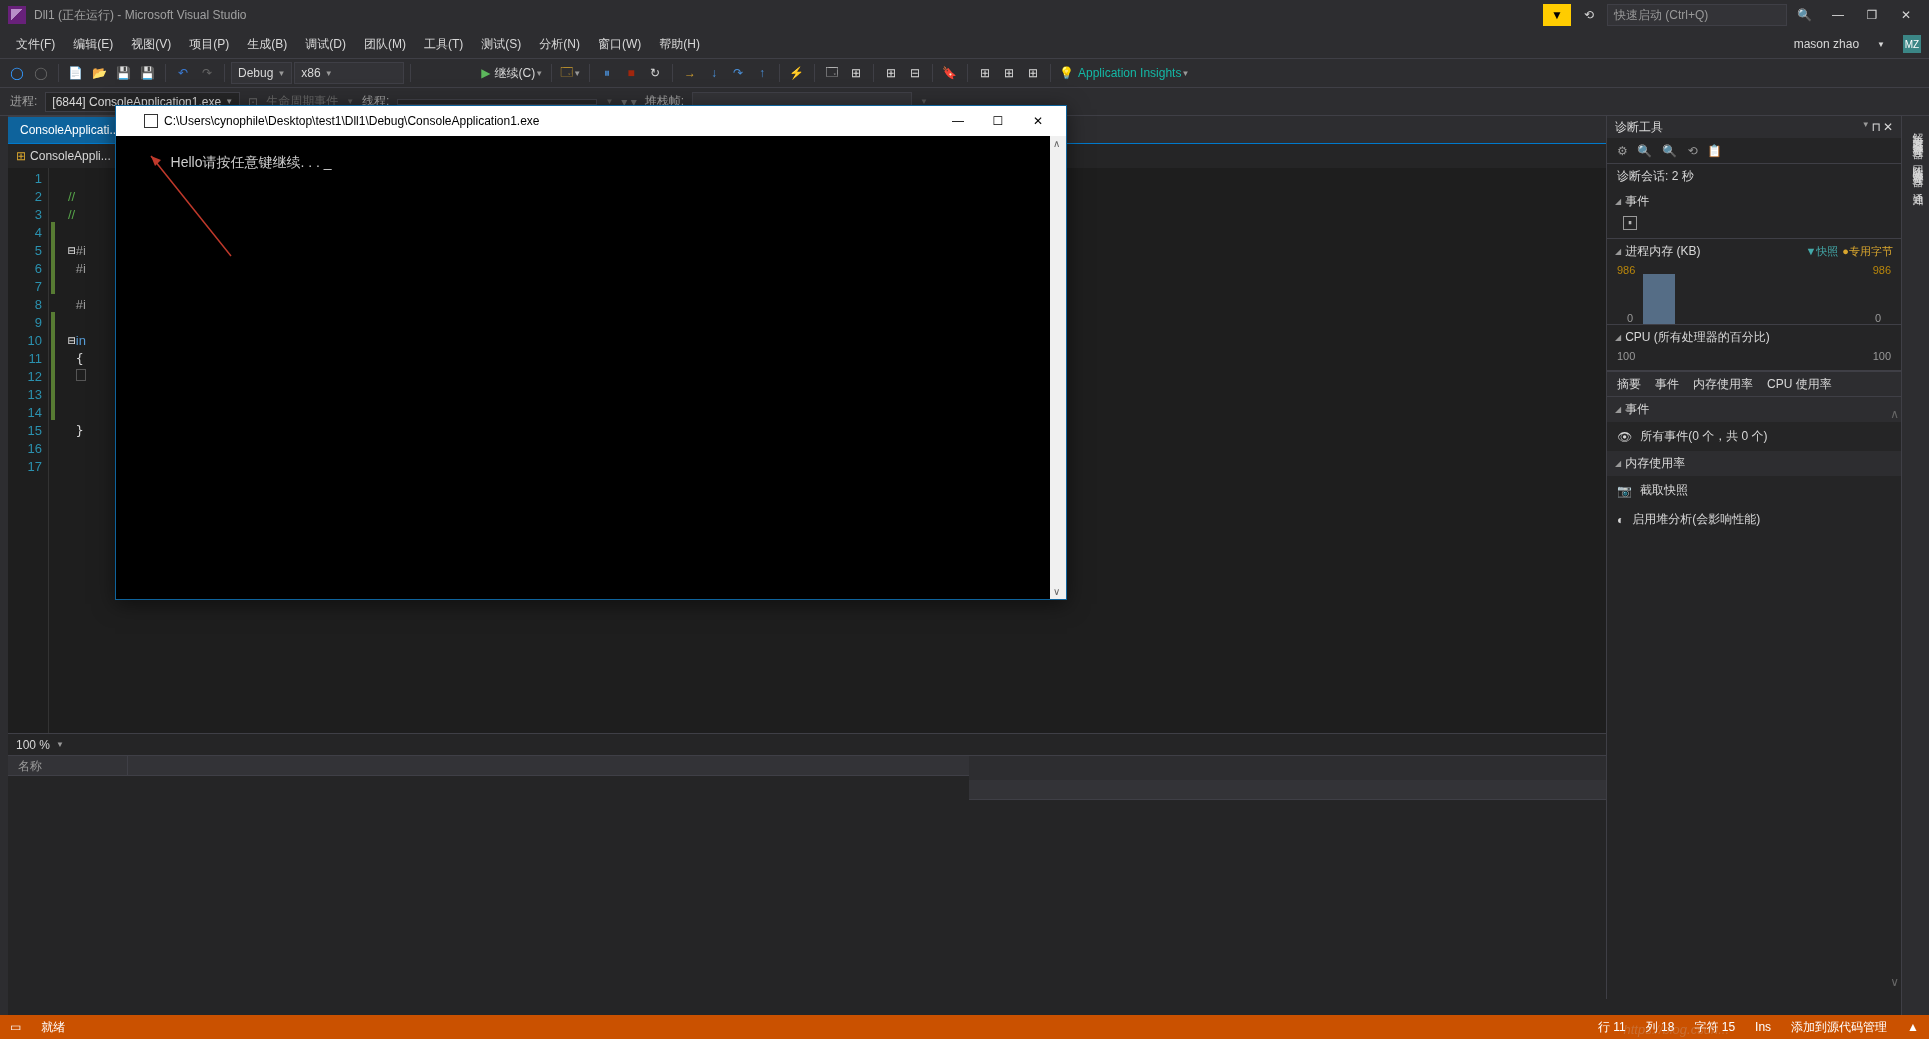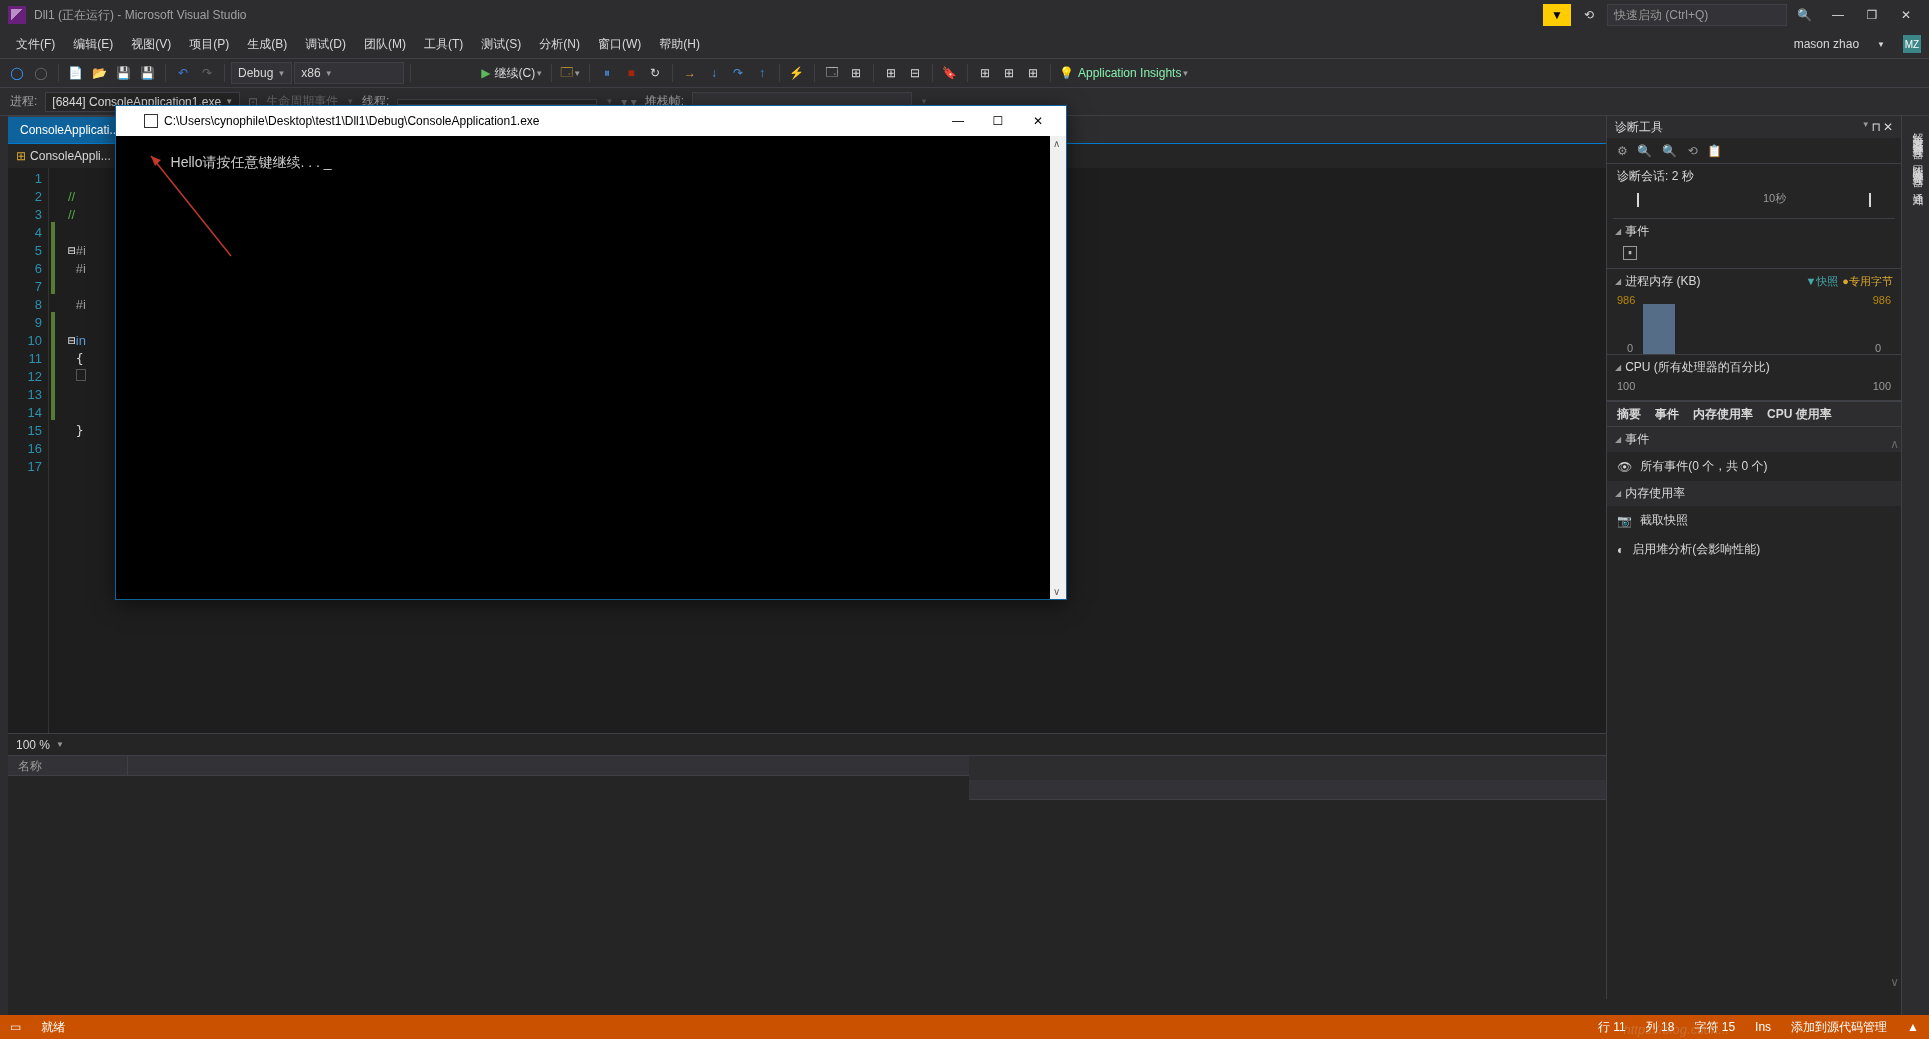--- a/index.html
+++ b/index.html
@@ -57,21 +57,21 @@
 .ruler-mark { position:absolute; top:4px; width:2px; height:14px; background:#d8d8d8; }
 .ruler-label { position:absolute; top:2px; color:#999; font-size:11px; }
 .diag-section { border-bottom:1px solid #3f3f46; }
 .diag-sec-hdr { padding:4px 8px; color:#d8d8d8; display:flex; align-items:center; gap:4px; }
 .diag-sec-hdr::before { content:"◢"; font-size:8px; color:#999; }
 .pause-icon { width:14px; height:14px; border:1px solid #999; display:inline-flex; align-items:center; justify-content:center; font-size:8px; margin-left:6px; }
 .mem-chart { height:60px; position:relative; margin:0 8px; }
 .mem-val { position:absolute; font-size:11px; color:#b8860b; }
 .mem-bar { position:absolute; bottom:0; left:28px; width:32px; height:50px; background:#6a8caf; opacity:.7; }
 .mem-zero { position:absolute; bottom:0; font-size:11px; color:#999; }
-.diag-tabs { height:26px; display:flex; align-items:center; gap:14px; padding:0 10px; border-top:1px solid #3f3f46; border-bottom:1px solid #3f3f46; background:#2d2d30;font-weight:bold; }
+.diag-tabs { height:26px; display:flex; align-items:center; gap:14px; padding:0 10px; border-top:1px solid #3f3f46; border-bottom:1px solid #3f3f46; background:#2d2d30; }
 .diag-list-item { padding:6px 10px; display:flex; align-items:center; gap:8px; color:#d8d8d8; }
 .side-tabs { position:absolute; right:0; top:0; width:28px; bottom:0; background:#2d2d30; border-left:1px solid #3f3f46; writing-mode:vertical-rl; text-orientation:upright; padding:8px 4px; color:#d8d8d8; letter-spacing:2px; font-size:11px; }
 .console-window { position:absolute; left:115px; top:105px; width:952px; height:495px; background:#fff; border:1px solid #0e639c; box-shadow:0 4px 20px rgba(0,0,0,.5); z-index:100; display:flex; flex-direction:column; }
 .console-title { height:30px; background:#fff; display:flex; align-items:center; padding:0 8px; color:#000;margin-left:20px; }
 .console-title-icon { width:14px; height:14px; border:1px solid #333; margin-right:6px; }
 .console-ctrls { margin-left:auto; display:flex; }
 .console-ctrl { width:40px; height:28px; display:flex; align-items:center; justify-content:center; color:#000; cursor:pointer; }
 .console-body { flex:1; background:#000; color:#ccc; font-family:"NSimSun",Consolas,monospace; font-size:14px; padding:2px 4px; white-space:pre; position:relative; }
 .red-arrow { position:absolute; left:25px; top:10px; width:100px; height:120px; pointer-events:none; }
 .scroll-v { width:16px; background:#f0f0f0; }
@@ -161,21 +161,21 @@
   <div class="tb-sep"></div>
   <div class="tb-btn">⊞</div>
   <div class="tb-btn">⊟</div>
   <div class="tb-sep"></div>
   <div class="tb-btn">🔖</div>
   <div class="tb-sep"></div>
   <div class="tb-btn">⊞</div>
   <div class="tb-btn">⊞</div>
   <div class="tb-btn">⊞</div>
   <div class="tb-sep"></div>
-  <div class="tb-btn" style="color:#d9a62e">💡 <span style="color:#86efac;margin-left:4px">Application Insights</span> <span class="tb-chev">▼</span></div>
+  <div class="tb-btn" style="color:#d9a62e">💡 <span style="color:#14b8a6;margin-left:4px">Application Insights</span> <span class="tb-chev">▼</span></div>
 </div>
 
 <div class="process-bar">
   <span>进程:</span>
   <div class="process-dd">
       <span>[6844] ConsoleApplication1.exe</span>
       <span class="tb-chev">▼</span>
     </div>
   <span style="color:#666">⊡</span>
   <span style="color:#666">生命周期事件</span>
@@ -280,25 +280,20 @@
       </div>
     </div>
     <div class="diag-toolbar">
       <span>⚙</span>
       <span>🔍</span>
       <span>🔍</span>
       <span>⟲</span>
       <span>📋</span>
     </div>
     <div class="diag-session">诊断会话: 2 秒</div>
-    <div class="diag-ruler">
-      <div class="ruler-mark" style="left:24px"></div>
-      <div class="ruler-label" style="left:150px">10秒</div>
-      <div class="ruler-mark" style="right:24px"></div>
-    </div>
     <div class="diag-section">
       <div class="diag-sec-hdr">
           <span>事件</span>
         </div>
       <div style="height:24px;padding:0 10px"><span class="pause-icon">⏸</span></div>
     </div>
     <div class="diag-section">
       <div class="diag-sec-hdr">
         <span>进程内存 (KB)</span>
         <span style="margin-left:auto;color:#4aa;font-size:11px">▼<span>快照</span></span>

